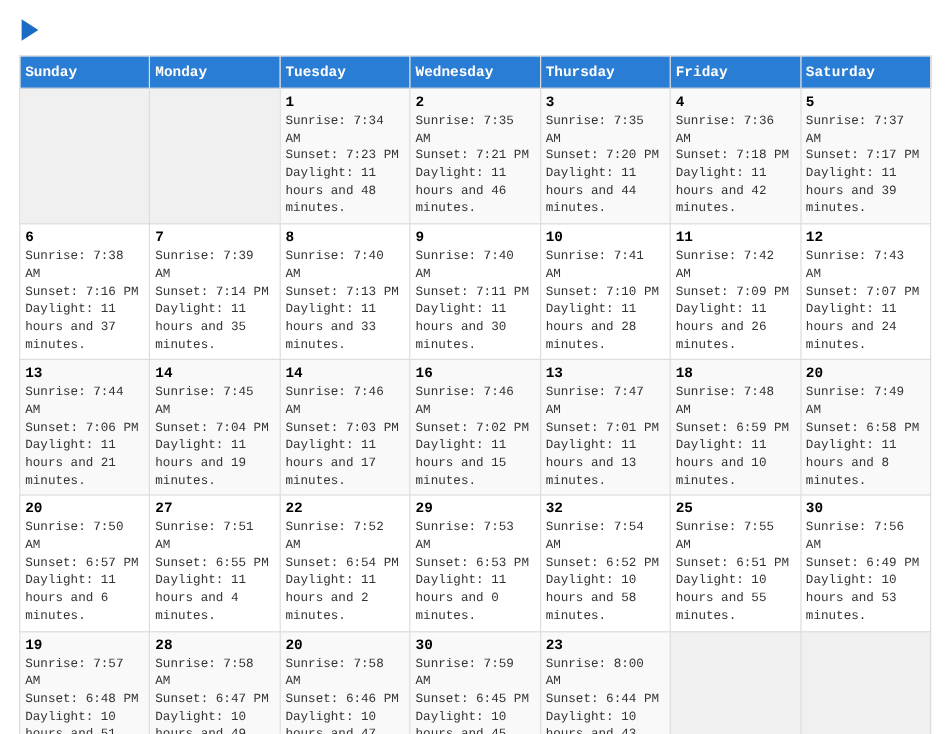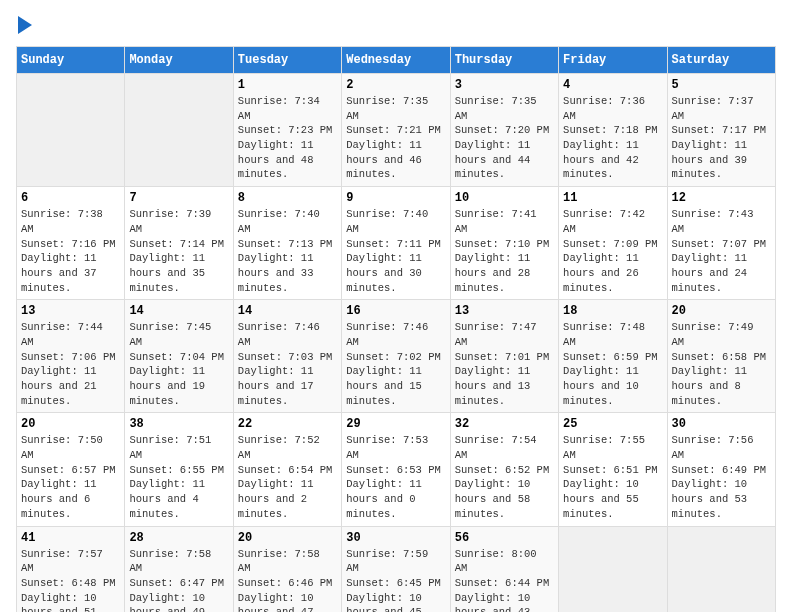--- a/index.html
+++ b/index.html
@@ -202,21 +202,21 @@
           <div class="day-num">20</div>
           <div class="day-info">Sunrise: 7:49 AM<br>Sunset: 6:58 PM<br>Daylight: 11 hours and 8 minutes.</div>
         </td>
       </tr>
       <tr>
         <td>
           <div class="day-num">20</div>
           <div class="day-info">Sunrise: 7:50 AM<br>Sunset: 6:57 PM<br>Daylight: 11 hours and 6 minutes.</div>
         </td>
         <td>
-          <div class="day-num">38</div>
+          <div class="day-num">27</div>
           <div class="day-info">Sunrise: 7:51 AM<br>Sunset: 6:55 PM<br>Daylight: 11 hours and 4 minutes.</div>
         </td>
         <td>
           <div class="day-num">22</div>
           <div class="day-info">Sunrise: 7:52 AM<br>Sunset: 6:54 PM<br>Daylight: 11 hours and 2 minutes.</div>
         </td>
         <td>
           <div class="day-num">29</div>
           <div class="day-info">Sunrise: 7:53 AM<br>Sunset: 6:53 PM<br>Daylight: 11 hours and 0 minutes.</div>
         </td>
@@ -228,36 +228,36 @@
           <div class="day-num">25</div>
           <div class="day-info">Sunrise: 7:55 AM<br>Sunset: 6:51 PM<br>Daylight: 10 hours and 55 minutes.</div>
         </td>
         <td>
           <div class="day-num">30</div>
           <div class="day-info">Sunrise: 7:56 AM<br>Sunset: 6:49 PM<br>Daylight: 10 hours and 53 minutes.</div>
         </td>
       </tr>
       <tr>
         <td>
-          <div class="day-num">41</div>
+          <div class="day-num">19</div>
           <div class="day-info">Sunrise: 7:57 AM<br>Sunset: 6:48 PM<br>Daylight: 10 hours and 51 minutes.</div>
         </td>
         <td>
           <div class="day-num">28</div>
           <div class="day-info">Sunrise: 7:58 AM<br>Sunset: 6:47 PM<br>Daylight: 10 hours and 49 minutes.</div>
         </td>
         <td>
           <div class="day-num">20</div>
           <div class="day-info">Sunrise: 7:58 AM<br>Sunset: 6:46 PM<br>Daylight: 10 hours and 47 minutes.</div>
         </td>
         <td>
           <div class="day-num">30</div>
           <div class="day-info">Sunrise: 7:59 AM<br>Sunset: 6:45 PM<br>Daylight: 10 hours and 45 minutes.</div>
         </td>
         <td>
-          <div class="day-num">56</div>
+          <div class="day-num">23</div>
           <div class="day-info">Sunrise: 8:00 AM<br>Sunset: 6:44 PM<br>Daylight: 10 hours and 43 minutes.</div>
         </td>
         <td class="empty-cell"></td>
         <td class="empty-cell"></td>
       </tr>
     </tbody>
 </table>
 
 </body></html>

